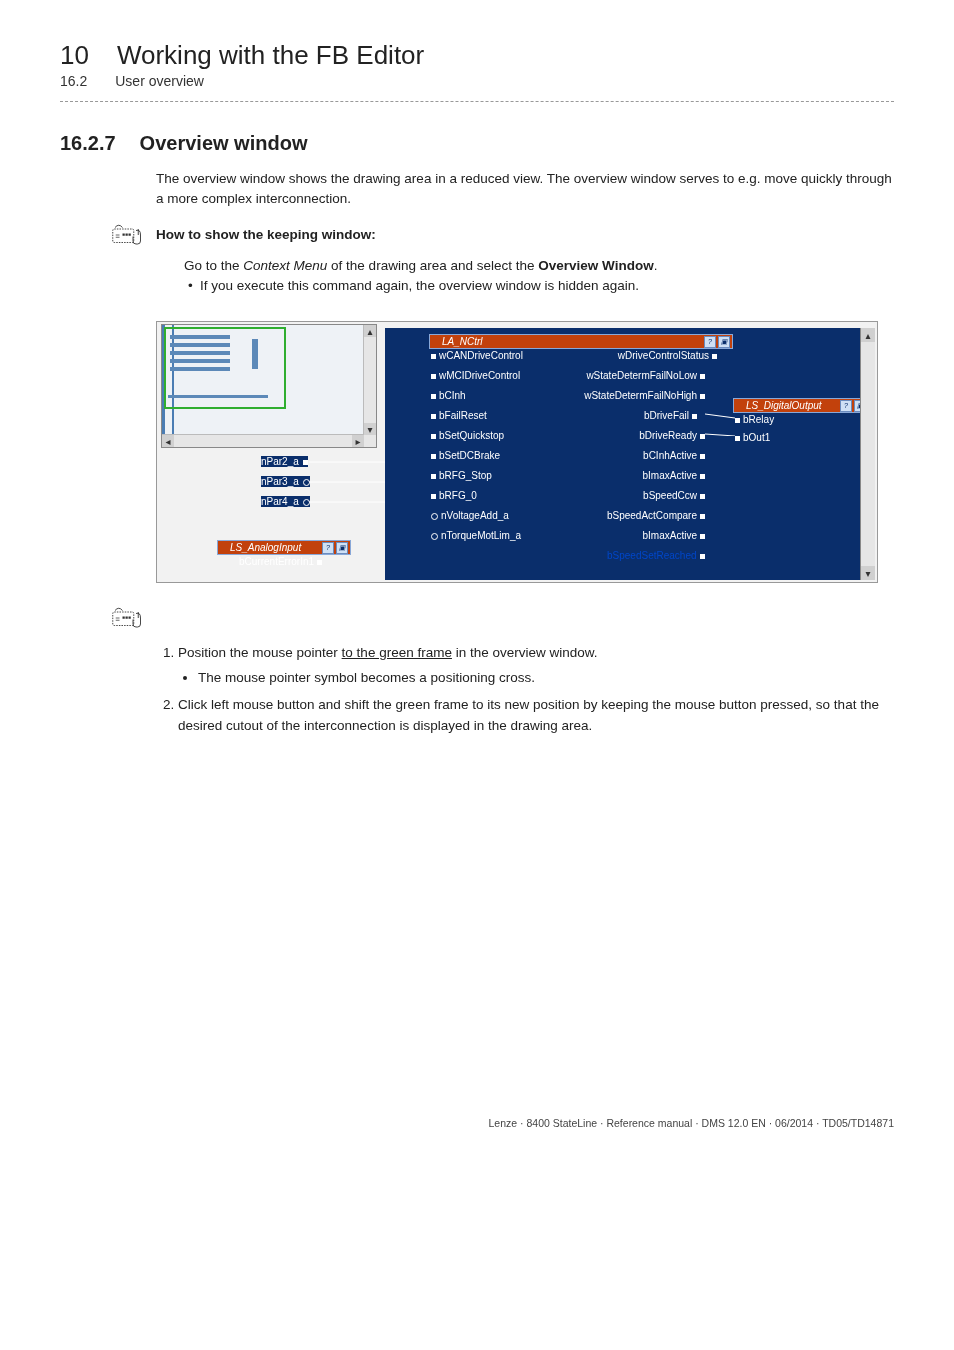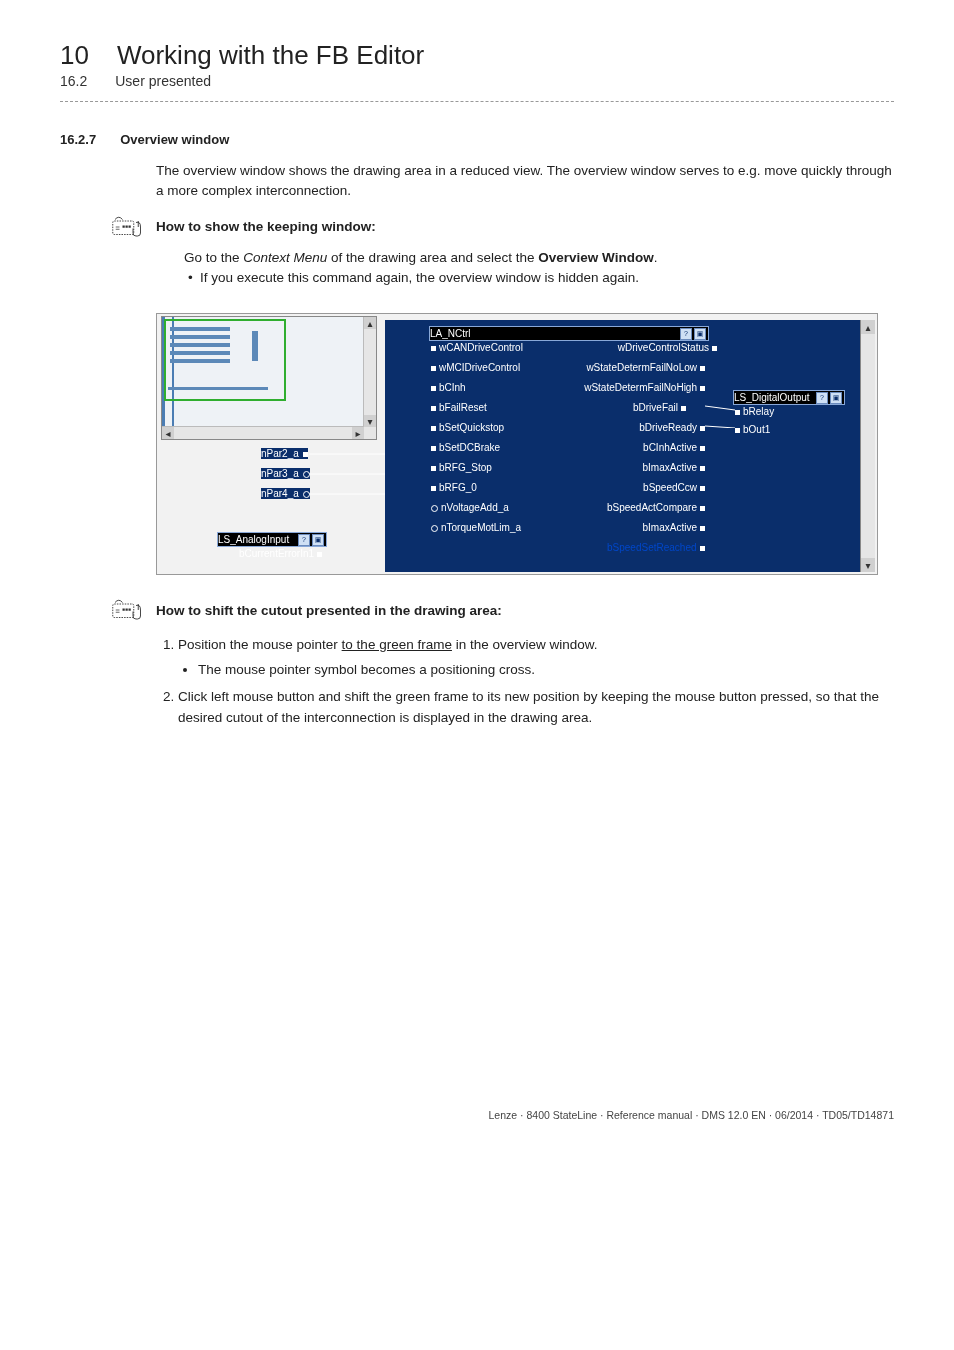--- a/index.html
+++ b/index.html
@@ -39,21 +39,21 @@
   }
   .divider {
     border: none;
     border-top: 1px dashed #999;
     margin: 8px 0 30px 0;
   }
   .section-row {
     display: flex;
     align-items: baseline;
     gap: 24px;
-    font-size: 13px;
+    font-size: 20px;
     font-weight: 700;
     margin-bottom: 14px;
   }
   .body-text {
     margin-left: 96px;
     font-size: 13.5px;
     line-height: 1.5;
     margin-bottom: 14px;
   }
   .howto-row {
@@ -191,26 +191,27 @@
   .draw-scroll-v .arrow {
     position:absolute; left:0; right:0; height:14px;
     background:#d0d0d0;
     display:flex;align-items:center;justify-content:center;
     color:#333;
   }
   .draw-scroll-v .up{top:0;}
   .draw-scroll-v .down{bottom:0;}
 
   .block-title {
-    background:#000000;
+    background:#c2410c;
     border:1px solid #89a8d8;
-    padding:1px 0;
+    padding:1px 12px;
     position:absolute;
     color:#fff;
     font-size:10px;
+    font-style:italic;
   }
   .block-title .btn-icons {
     position:absolute; right:2px; top:1px;
     display:flex; gap:2px;
   }
   .btn-icons span{
     display:inline-block;
     width:10px;height:10px;
     background:#cfe0f5;
     border:1px solid #6b8bbd;
@@ -301,21 +302,21 @@
 <body>
 
 <div class="page">
 
   <div class="header-row">
     <span class="chapter-num">10</span>
     <span class="chapter-title">Working with the FB Editor</span>
   </div>
   <div class="sub-row">
     <span>16.2</span>
-    <span>User presented</span>
+    <span>User overview</span>
   </div>
 
   <hr class="divider">
 
   <div class="section-row">
     <span>16.2.7</span>
     <span>Overview window</span>
   </div>
 
   <p class="body-text">The overview window shows the drawing area in a reduced view. The overview window serves to e.g. move quickly through a more complex interconnection.</p>
@@ -380,21 +381,21 @@
       <div class="port-row" style="left:46px; top:102px;"><span class="port-dot"></span><span>bSetQuickstop</span></div>
       <div class="port-row" style="left:46px; top:122px;"><span class="port-dot"></span><span>bSetDCBrake</span></div>
       <div class="port-row" style="left:46px; top:142px;"><span class="port-dot"></span><span>bRFG_Stop</span></div>
       <div class="port-row" style="left:46px; top:162px;"><span class="port-dot"></span><span>bRFG_0</span></div>
       <div class="port-row" style="left:46px; top:182px;"><span class="port-circle"></span><span>nVoltageAdd_a</span></div>
       <div class="port-row" style="left:46px; top:202px;"><span class="port-circle"></span><span>nTorqueMotLim_a</span></div>
 
       <div class="port-row" style="left:212px; top:22px; width:120px; text-align:right;"><span>wDriveControlStatus</span><span class="port-dot out"></span></div>
       <div class="port-row" style="left:190px; top:42px; width:130px; text-align:right;"><span>wStateDetermFailNoLow</span><span class="port-dot out"></span></div>
       <div class="port-row" style="left:190px; top:62px; width:130px; text-align:right;"><span>wStateDetermFailNoHigh</span><span class="port-dot out"></span></div>
-      <div class="port-row" style="left:248px; top:82px; width:72px; text-align:left;"><span>bDriveFail</span><span class="port-dot out"></span></div>
+      <div class="port-row" style="left:240px; top:82px; width:72px; text-align:right;"><span>bDriveFail</span><span class="port-dot out"></span></div>
       <div class="port-row" style="left:240px; top:102px; width:80px; text-align:right;"><span>bDriveReady</span><span class="port-dot out"></span></div>
       <div class="port-row" style="left:244px; top:122px; width:76px; text-align:right;"><span>bCInhActive</span><span class="port-dot out"></span></div>
       <div class="port-row" style="left:240px; top:142px; width:80px; text-align:right;"><span>bImaxActive</span><span class="port-dot out"></span></div>
       <div class="port-row" style="left:248px; top:162px; width:72px; text-align:right;"><span>bSpeedCcw</span><span class="port-dot out"></span></div>
       <div class="port-row" style="left:214px; top:182px; width:106px; text-align:right;"><span>bSpeedActCompare</span><span class="port-dot out"></span></div>
       <div class="port-row" style="left:246px; top:202px; width:74px; text-align:right;"><span>bImaxActive</span><span class="port-dot out"></span></div>
       <div class="port-row" style="left:222px; top:222px; width:98px; text-align:left;"><a class="link">bSpeedSetReached</a><span class="port-dot out"></span></div>
 
       <div class="block-title" style="left:348px; top:70px; width:110px;">
         <span>LS_DigitalOutput</span>
@@ -443,21 +444,20 @@
       <rect x="1" y="6" width="28" height="18" rx="2" fill="none" stroke="#333" stroke-width="1.2" stroke-dasharray="2 1.5"></rect>
       <path d="M4 4 q5 -6 10 0" fill="none" stroke="#333" stroke-width="1.2"></path>
       <line x1="5" y1="14" x2="10" y2="14" stroke="#333" stroke-width="1"></line>
       <line x1="5" y1="17" x2="10" y2="17" stroke="#333" stroke-width="1"></line>
       <rect x="14" y="12" width="3" height="3" fill="#333"></rect>
       <rect x="18" y="12" width="3" height="3" fill="#333"></rect>
       <rect x="22" y="12" width="3" height="3" fill="#333"></rect>
       <path d="M32 8 q6 -2 6 6 l0 8 q0 4 -4 4 l-2 0 q-4 0 -4 -4 l0 -6" fill="none" stroke="#333" stroke-width="1.2"></path>
       <line x1="35" y1="6" x2="35" y2="14" stroke="#333" stroke-width="1.2"></line>
     </svg>
-    <span class="howto-label">How to shift the cutout presented in the drawing area:</span>
   </div>
 
   <ol class="steps">
     <li>
       <span>Position the mouse pointer </span><span class="underline">to the green frame</span><span> in the overview window.</span>
       <ul class="sub">
         <li>The mouse pointer symbol becomes a positioning cross.</li>
       </ul>
     </li>
     <li>Click left mouse button and shift the green frame to its new position by keeping the mouse button pressed, so that the desired cutout of the interconnection is displayed in the drawing area.</li>

